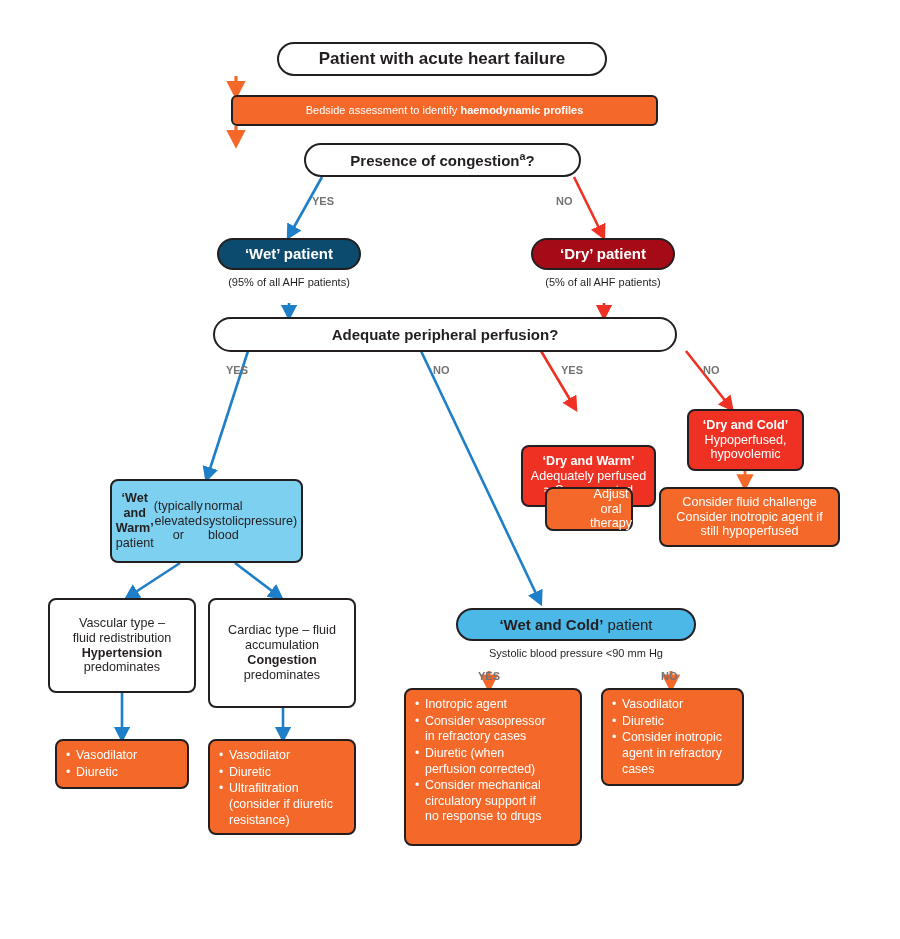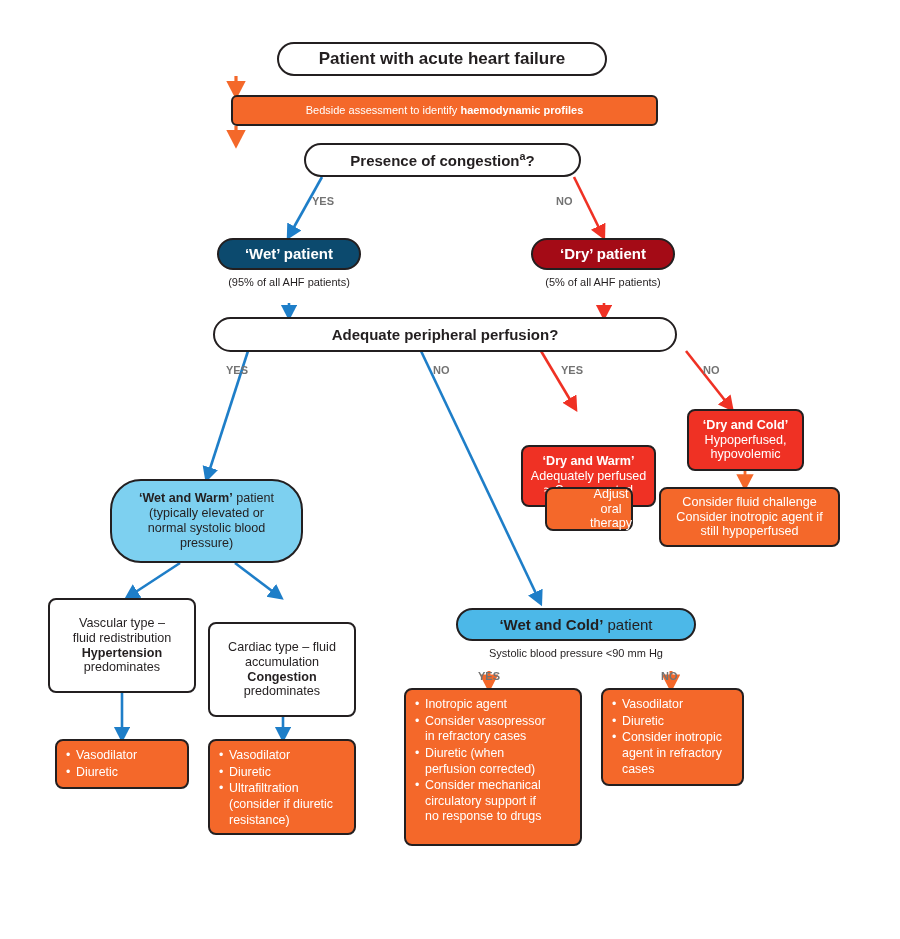--- a/index.html
+++ b/index.html
@@ -176,37 +176,37 @@
     <div>hypovolemic</div>
   </div>
 
   <div class="node rrect orange box-text" style="left:545px; top:487px; width:88px; height:44px; white-space:pre-line;padding-left:44px;">Adjust oral
 therapy</div>
 
   <div class="node rrect orange box-text" style="left:659px; top:487px; width:181px; height:60px; white-space:pre-line;">Consider fluid challenge
 Consider inotropic agent if
 still hypoperfused</div>
 
-  <div class="node rrect lightblue-fill box-text" style="left:110px; top:479px; width:193px; height:84px; flex-direction:column; padding:0 6px;border-radius:31px;">
+  <div class="node rrect lightblue-fill box-text" style="left:110px; top:479px; width:193px; height:84px; flex-direction:row; padding:0 6px;">
     <div>
       <span class="b">‘Wet and Warm’</span><span> patient</span>
     </div>
     <div>(typically elevated or</div>
     <div>normal systolic blood</div>
     <div>pressure)</div>
   </div>
 
   <div class="node rrect white box-text" style="left:48px; top:598px; width:148px; height:95px; flex-direction:column; padding:4px 4px;">
     <div>Vascular type –</div>
     <div>fluid redistribution</div>
     <div class="b">Hypertension</div>
     <div>predominates</div>
   </div>
 
-  <div class="node rrect white box-text" style="left:208px; top:622px; width:148px; height:95px; flex-direction:column; padding:4px 6px;">
+  <div class="node rrect white box-text" style="left:208px; top:598px; width:148px; height:110px; flex-direction:column; padding:4px 6px;">
     <div>Cardiac type – fluid</div>
     <div>accumulation</div>
     <div class="b">Congestion</div>
     <div>predominates</div>
   </div>
 
   <div class="bullets" style="left:55px; top:739px; width:134px; height:50px;">
     <ul>
       <li>Vasodilator</li>
       <li>Diuretic</li>

